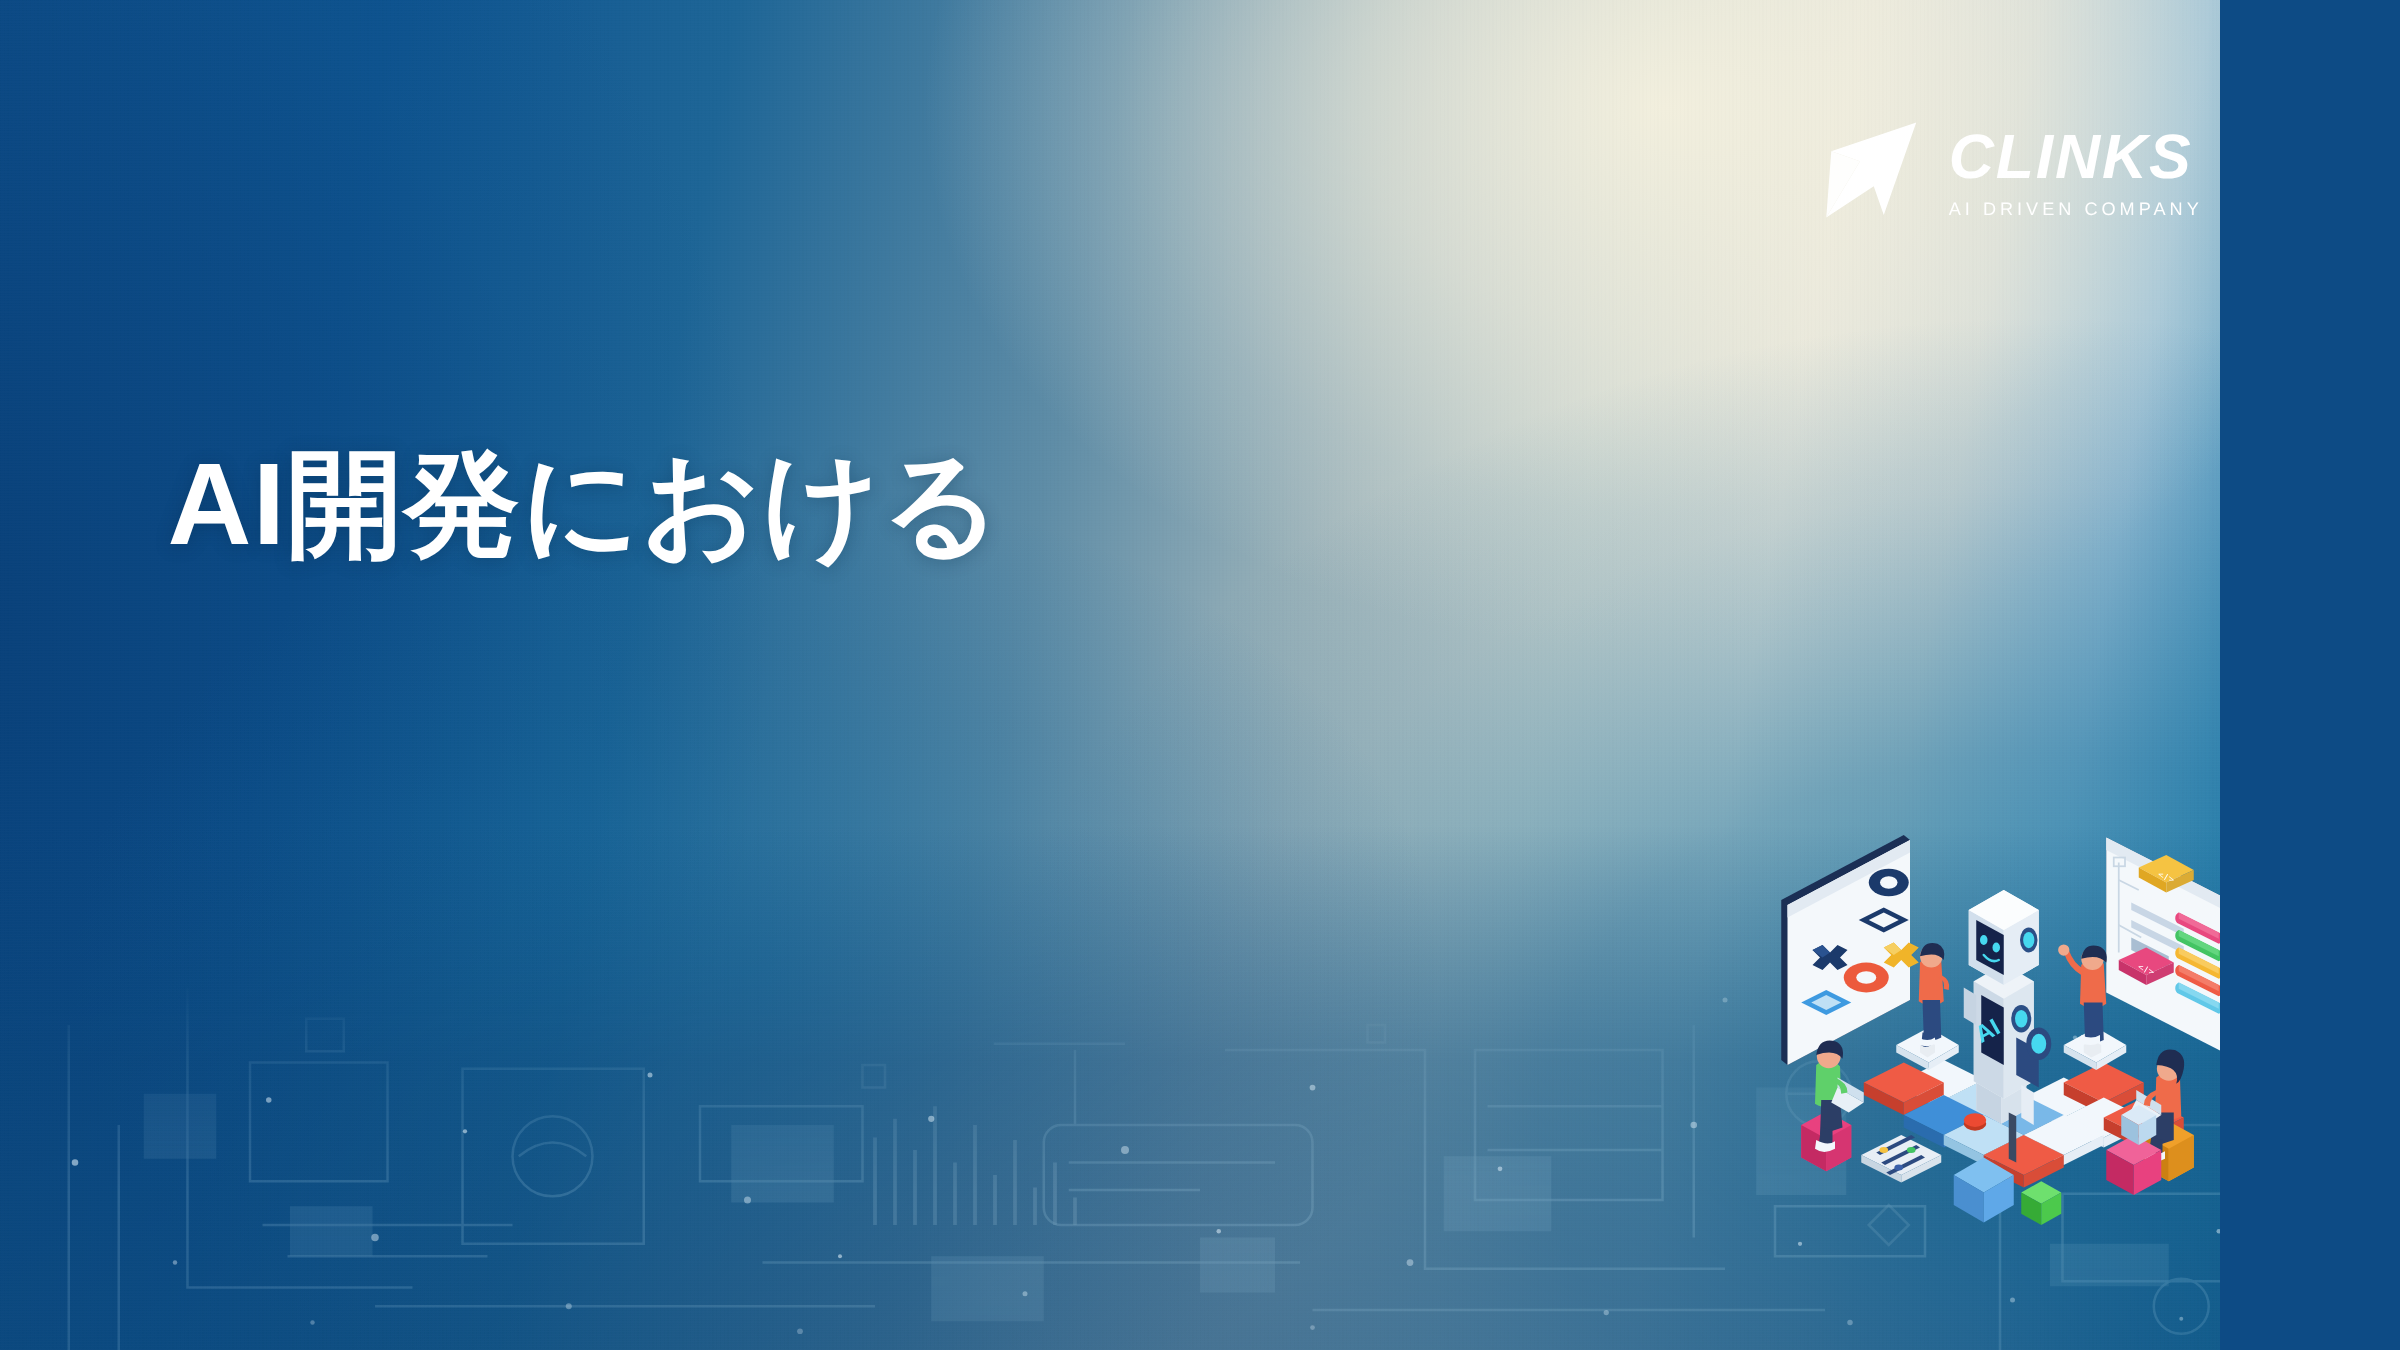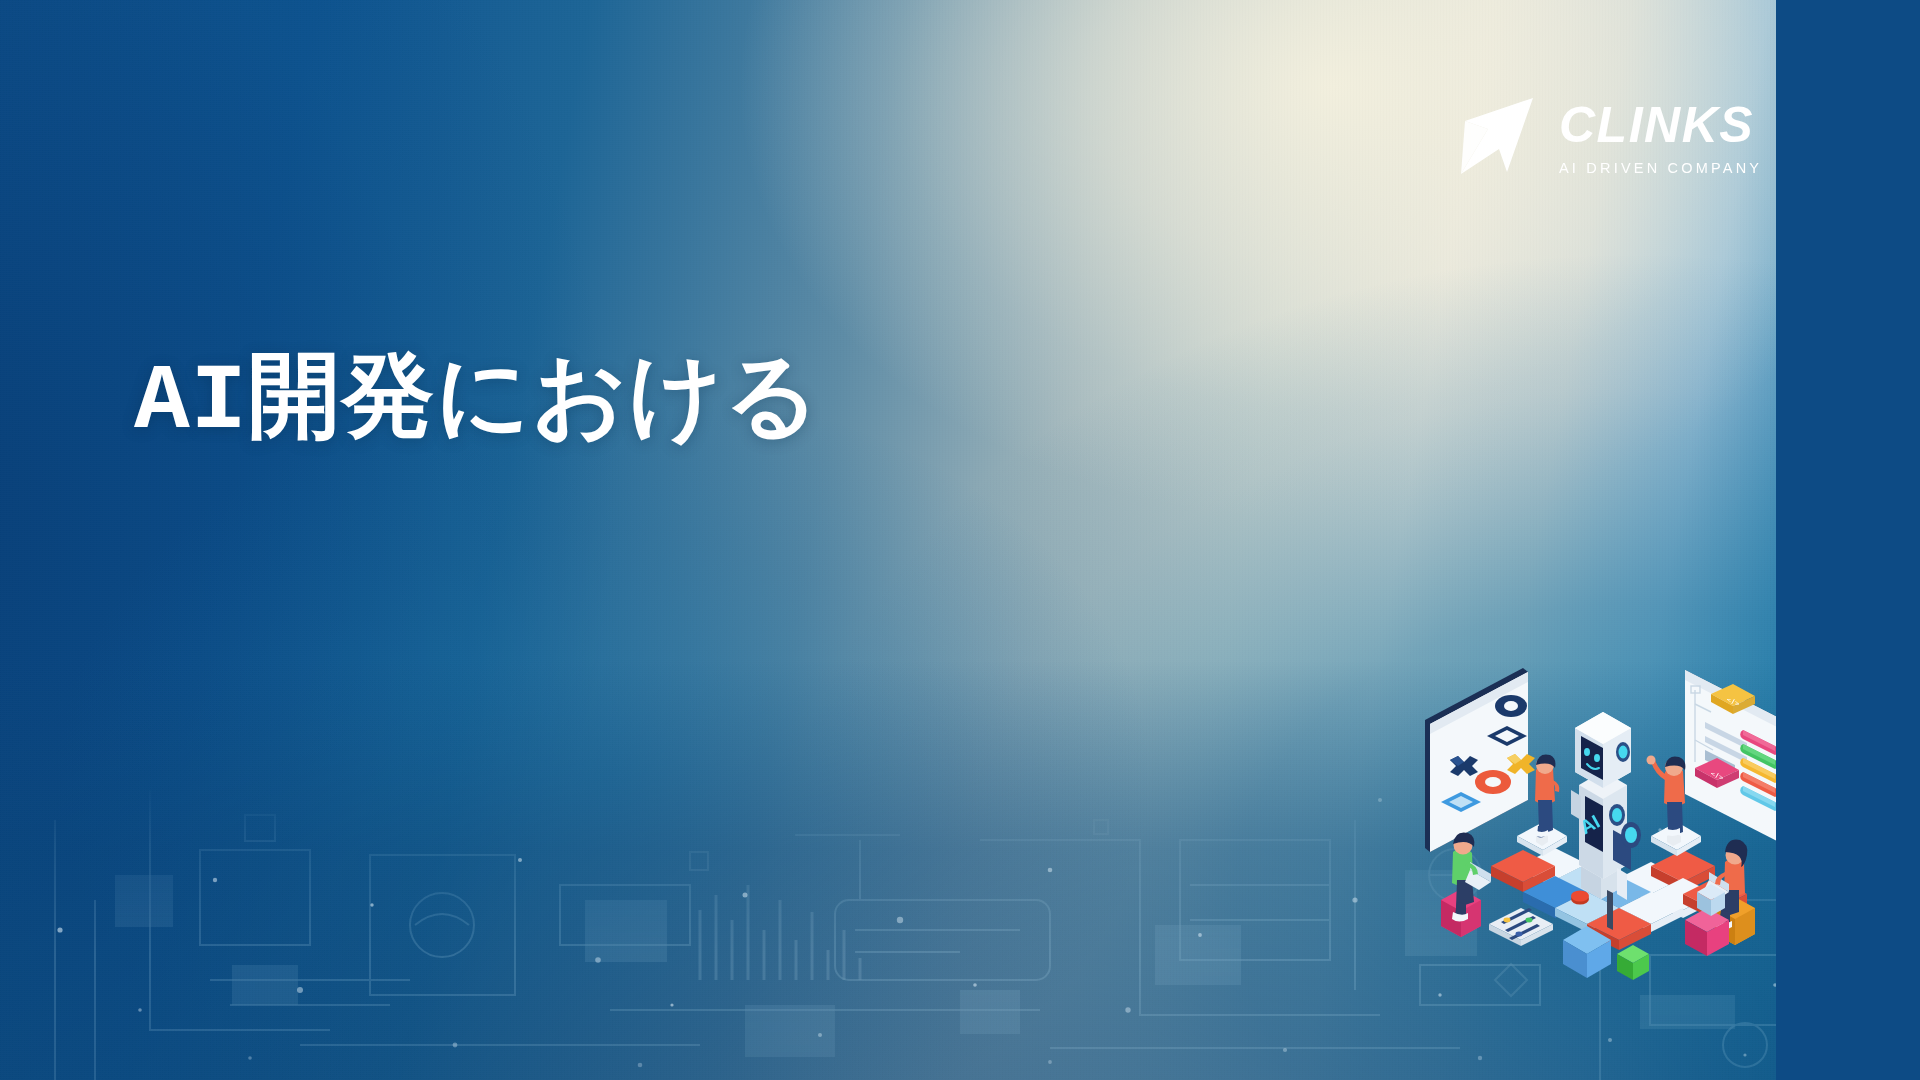--- a/index.html
+++ b/index.html
@@ -94,21 +94,20 @@
     letter-spacing:3.2px; margin-top:10px; white-space:nowrap; text-align:center;
   }
 
   
   .headline{
     position:absolute; left:134px; top:343px;
     color:#ffffff; font-weight:700;
     font-size:93px; line-height:1.3;
     letter-spacing:1px;
     text-shadow:0 2px 14px rgba(4,38,70,.28);
-    font-family:Liberation Mono, monospace;
   }
   .headline-line{ display:block; white-space:nowrap; }
 
   
   .illustration{
     position:absolute; left:1395px; top:640px; width:420px; height:340px;
   }
   .illustration svg{ display:block; width:420px; height:340px; }
 </style>
 </head>

